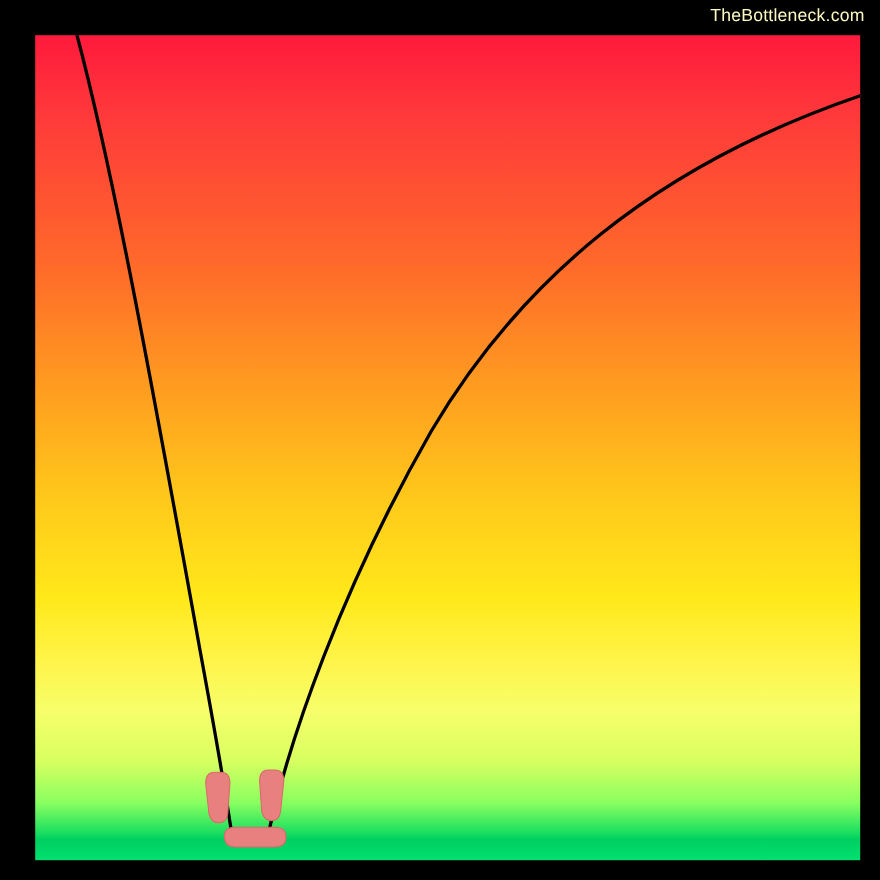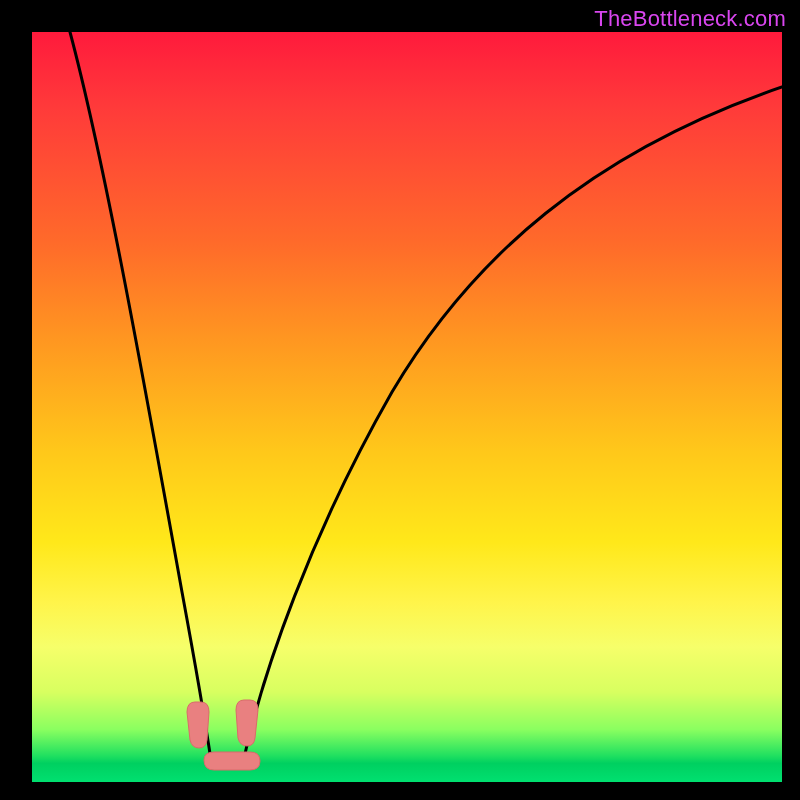--- a/index.html
+++ b/index.html
@@ -47,22 +47,22 @@
     position: absolute;
     left: 0;
     top: 0;
     width: 750px;
     height: 750px;
   }
   .watermark {
     position: absolute;
     top: 6px;
     right: 14px;
-    color: #d946ef;
-    font-size: 22px;
+    color: #fef9c3;
+    font-size: 16px;
     font-weight: 500;
     letter-spacing: 0.2px;
   }
   .lobe {
     fill: #e98080;
     stroke: #da6a6a;
     stroke-width: 1;
   }
 </style>
 </head>

